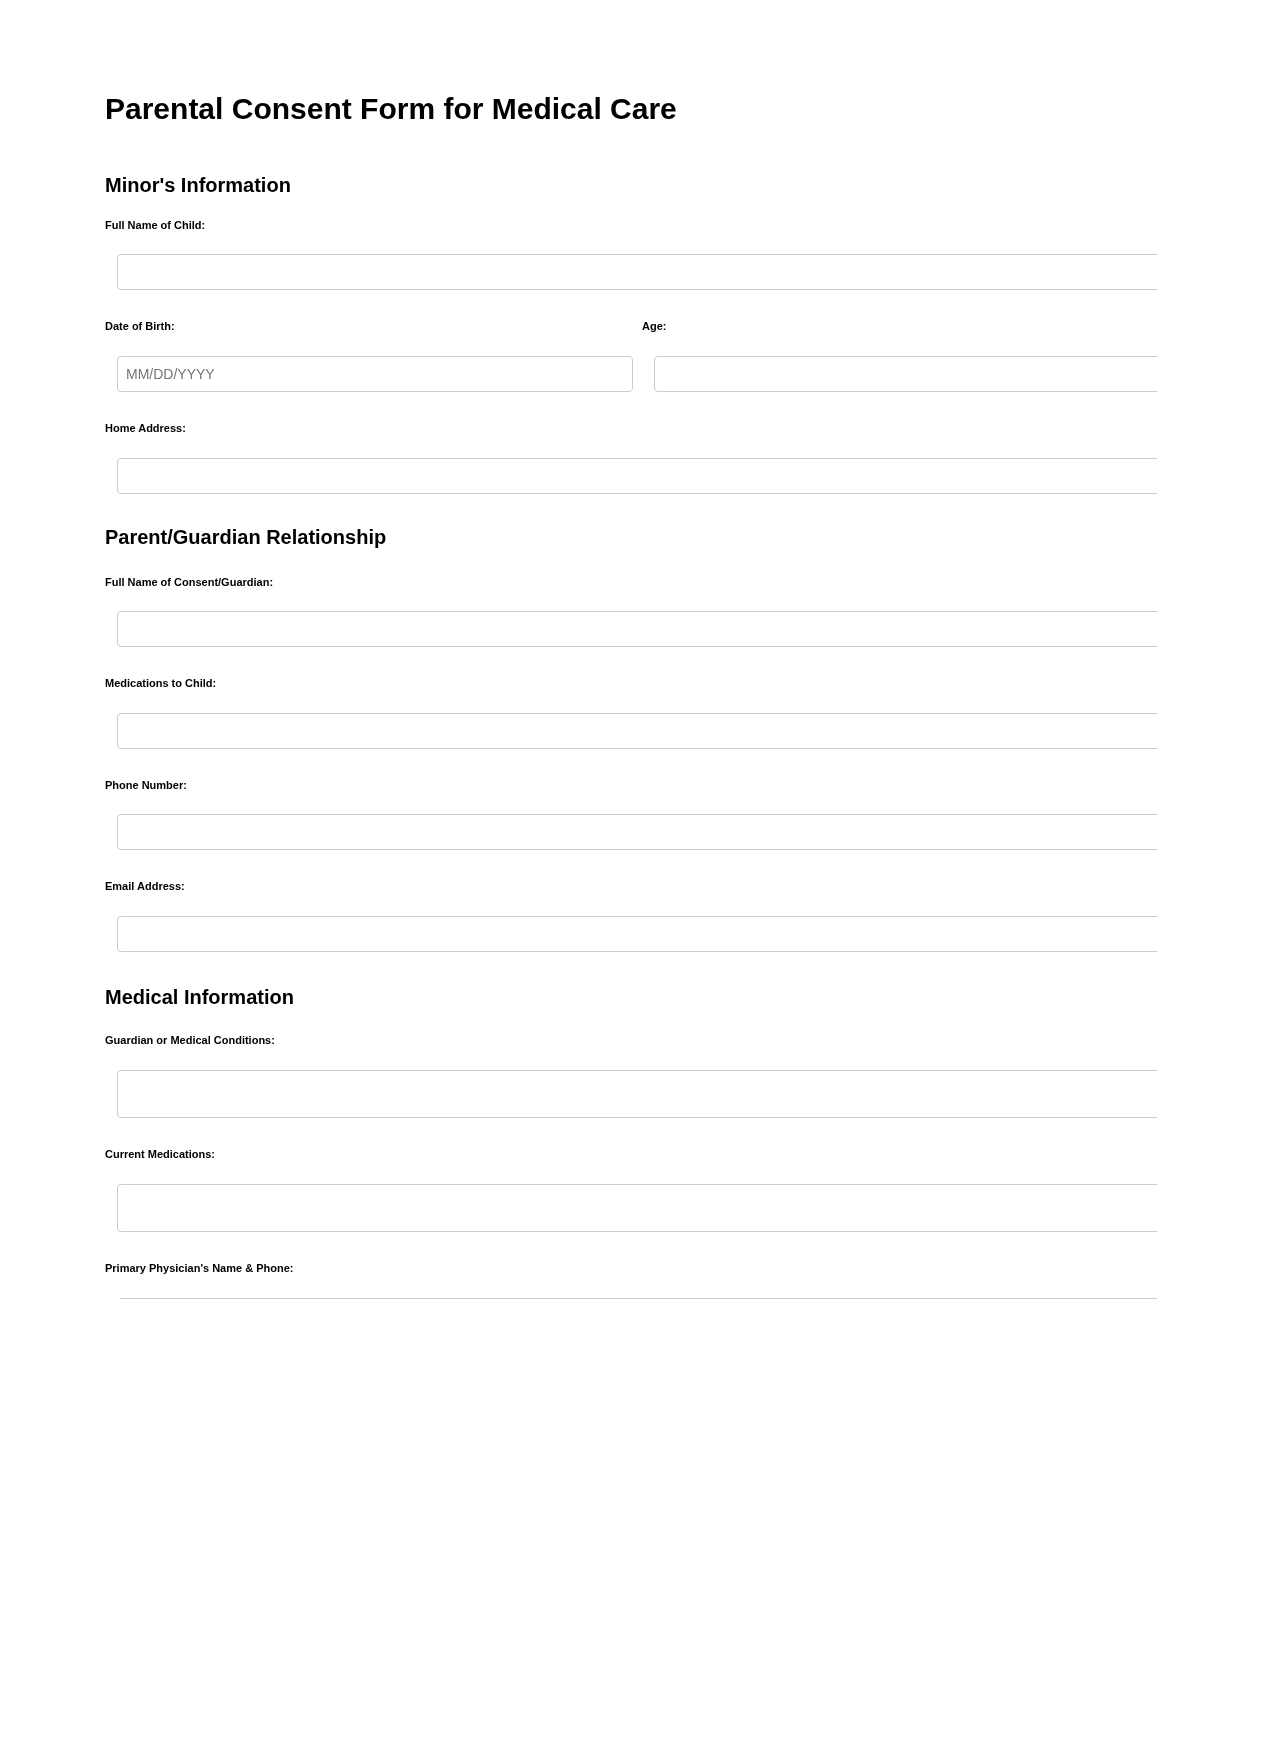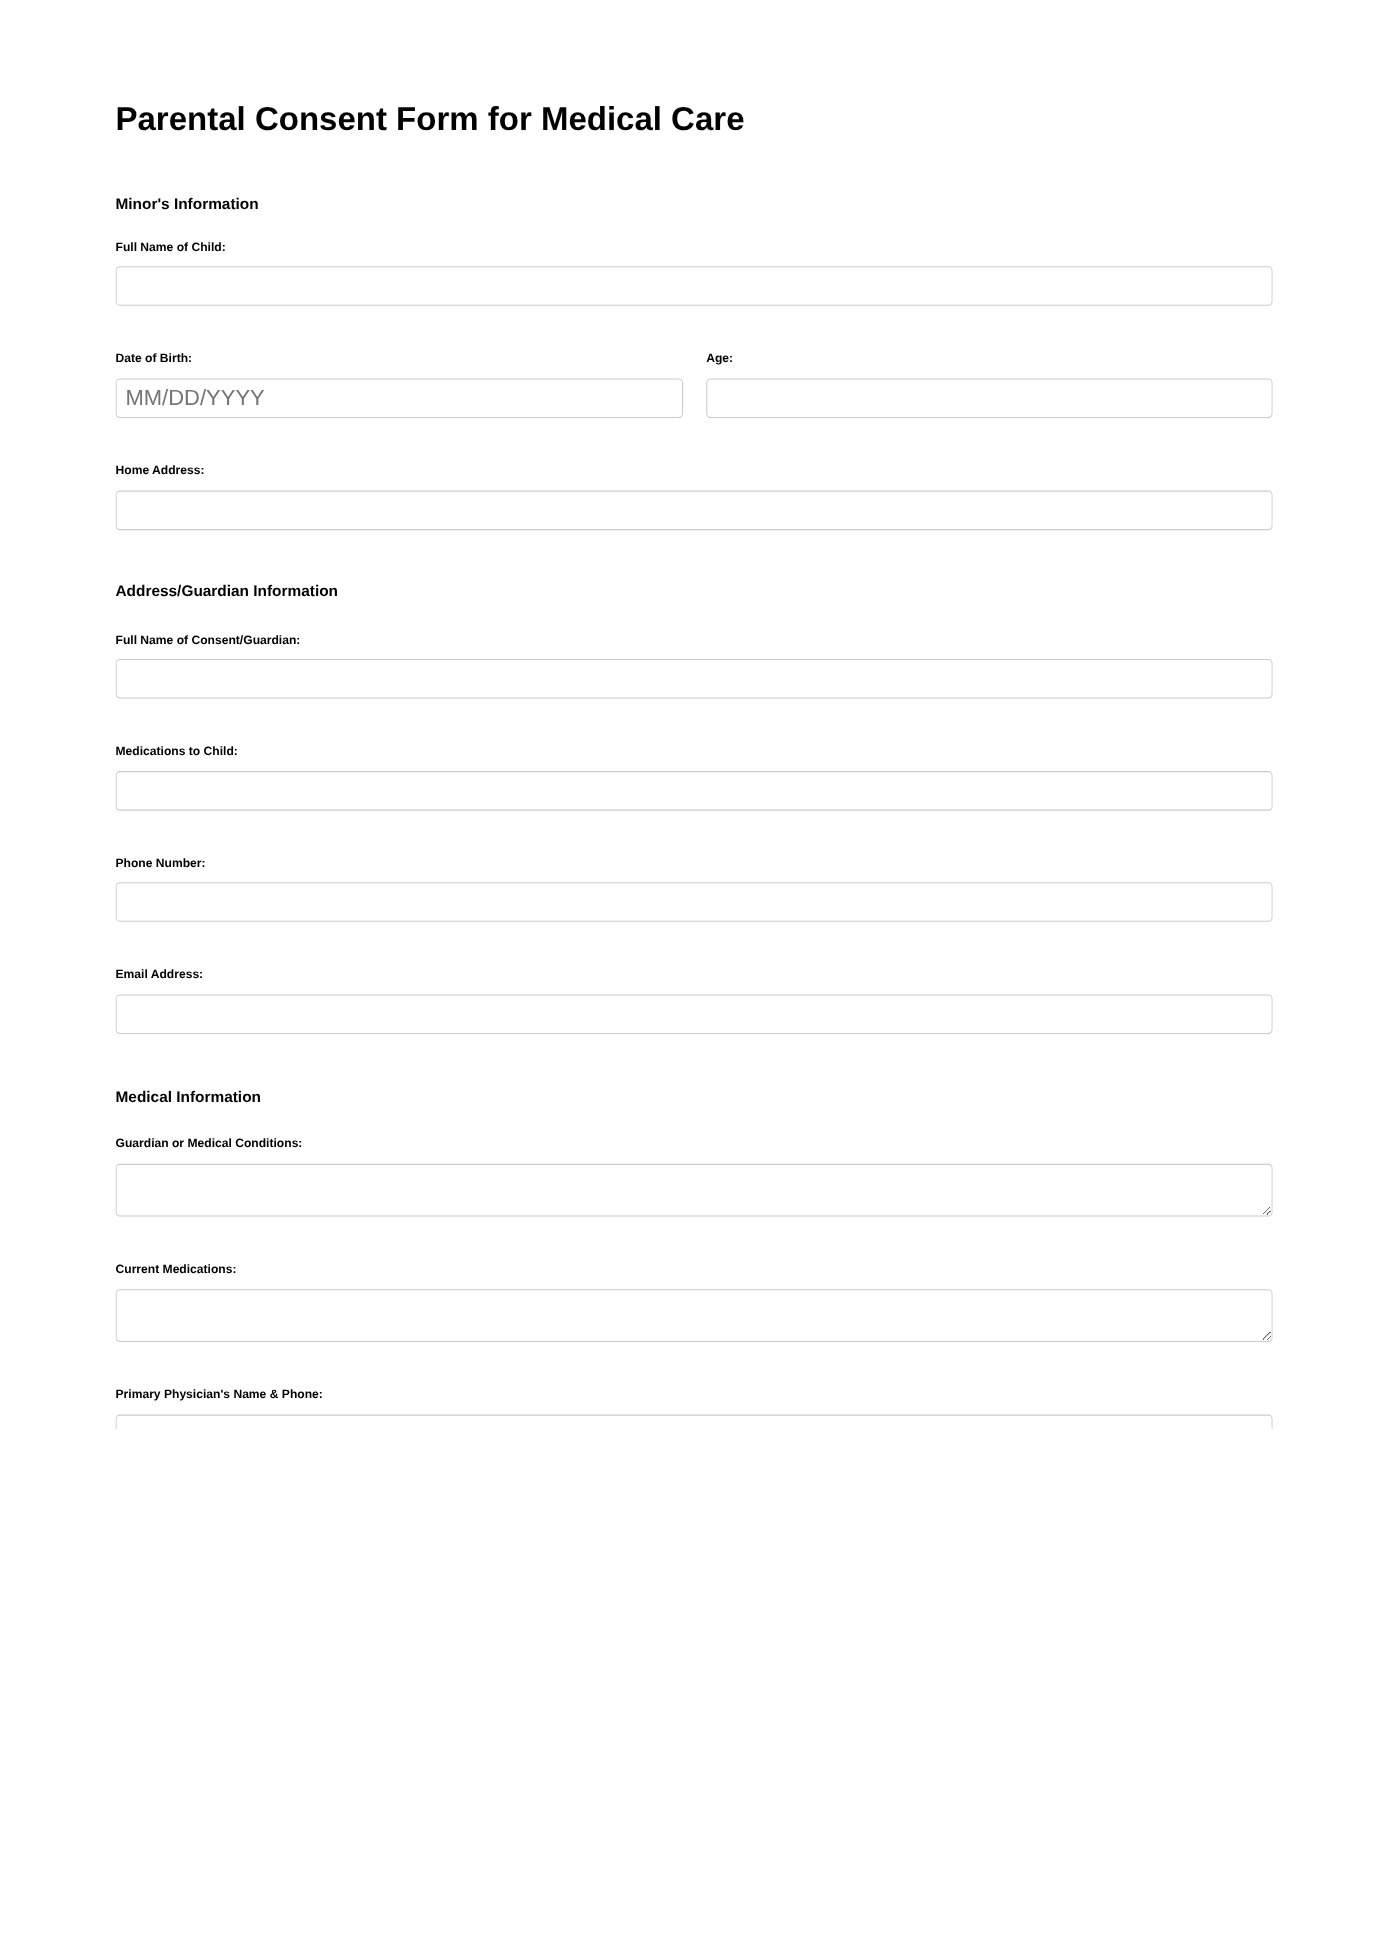--- a/index.html
+++ b/index.html
@@ -30,43 +30,43 @@
       margin: 0;
       font-size: 30px;
       font-weight: bold;
       line-height: 36px;
       white-space: nowrap;
     }
     h3 {
       position: absolute;
       left: 0;
       margin: 0;
-      font-size: 14px;
+      font-size: 20px;
       font-weight: bold;
       line-height: 22px;
       white-space: nowrap;
     }
     label {
       position: absolute;
       left: 0;
       font-size: 11px;
       font-weight: bold;
       line-height: 20px;
       white-space: nowrap;
     }
     input, textarea {
       position: absolute;
       box-sizing: border-box;
       border: 1px solid #cccccc;
       border-radius: 4px;
       background: #ffffff;
       font-family: "Liberation Sans", sans-serif;
-      font-size: 20px;
+      font-size: 14px;
       padding: 0 8px;
-      margin: 0;
+      margin: 12px;
       outline: none;
       color: #000;
     }
     input { height: 36px; }
     textarea {
       height: 48px;
       padding: 8px;
       resize: vertical;
     }
     input::placeholder { color: #757575; }
@@ -88,21 +88,21 @@
 
   <label style="top:316px;">Date of Birth:</label>
   <input type="text" class="half-left" style="top: 344px;" placeholder="MM/DD/YYYY">
 
   <label class="age-label" style="top:316px;">Age:</label>
   <input type="text" class="half-right" style="top: 344px;" value="">
 
   <label style="top:418px;">Home Address:</label>
   <input type="text" class="full" style="top: 446px;" value="">
 
-  <h3 style="top:526px;">Address/Guardian Information</h3>
+  <h3 style="top:526px;">Parent/Guardian Relationship</h3>
 
   <label style="top:572px;">Full Name of Consent/Guardian:</label>
   <input type="text" class="full" style="top: 599px;" value="">
 
   <label style="top:673px;">Medications to Child:</label>
   <input type="text" class="full" style="top: 701px;" value="">
 
   <label style="top:775px;">Phone Number:</label>
   <input type="tel" class="full" style="top: 802px;" value="">
 

